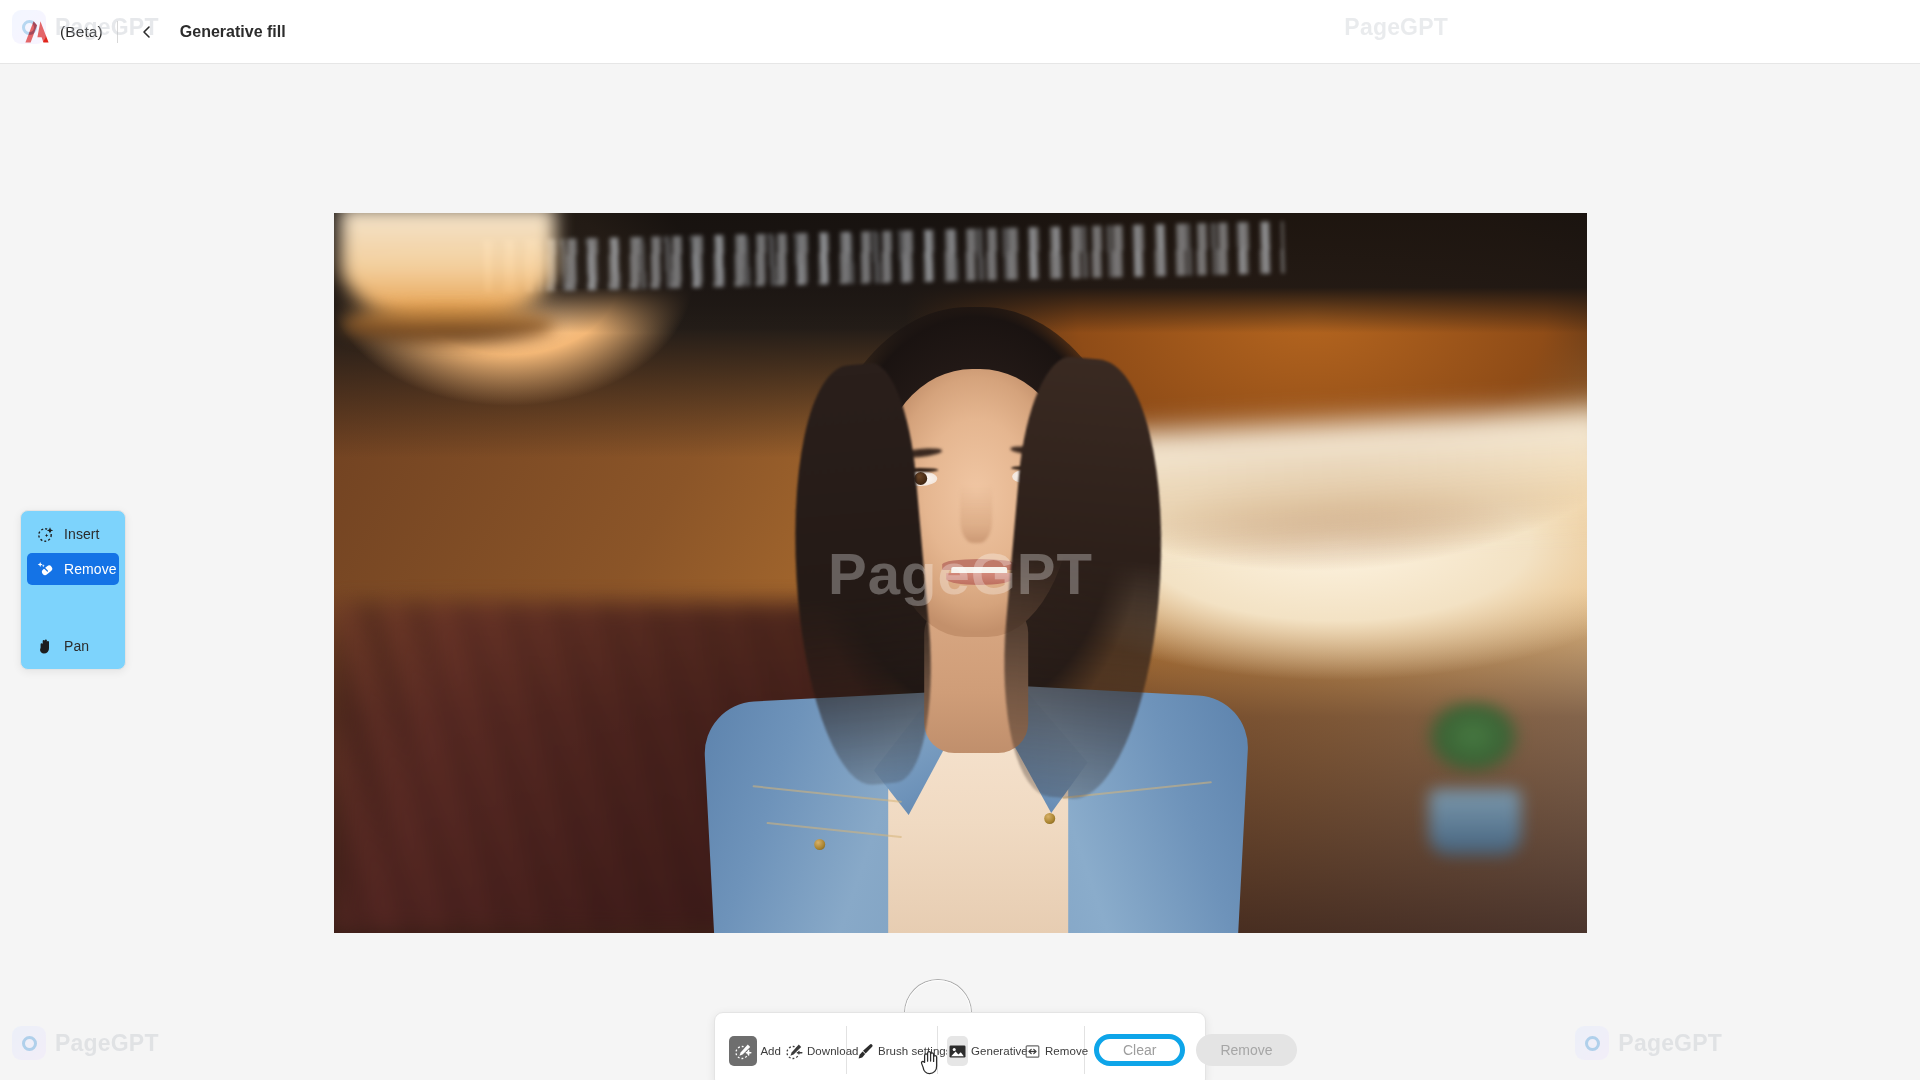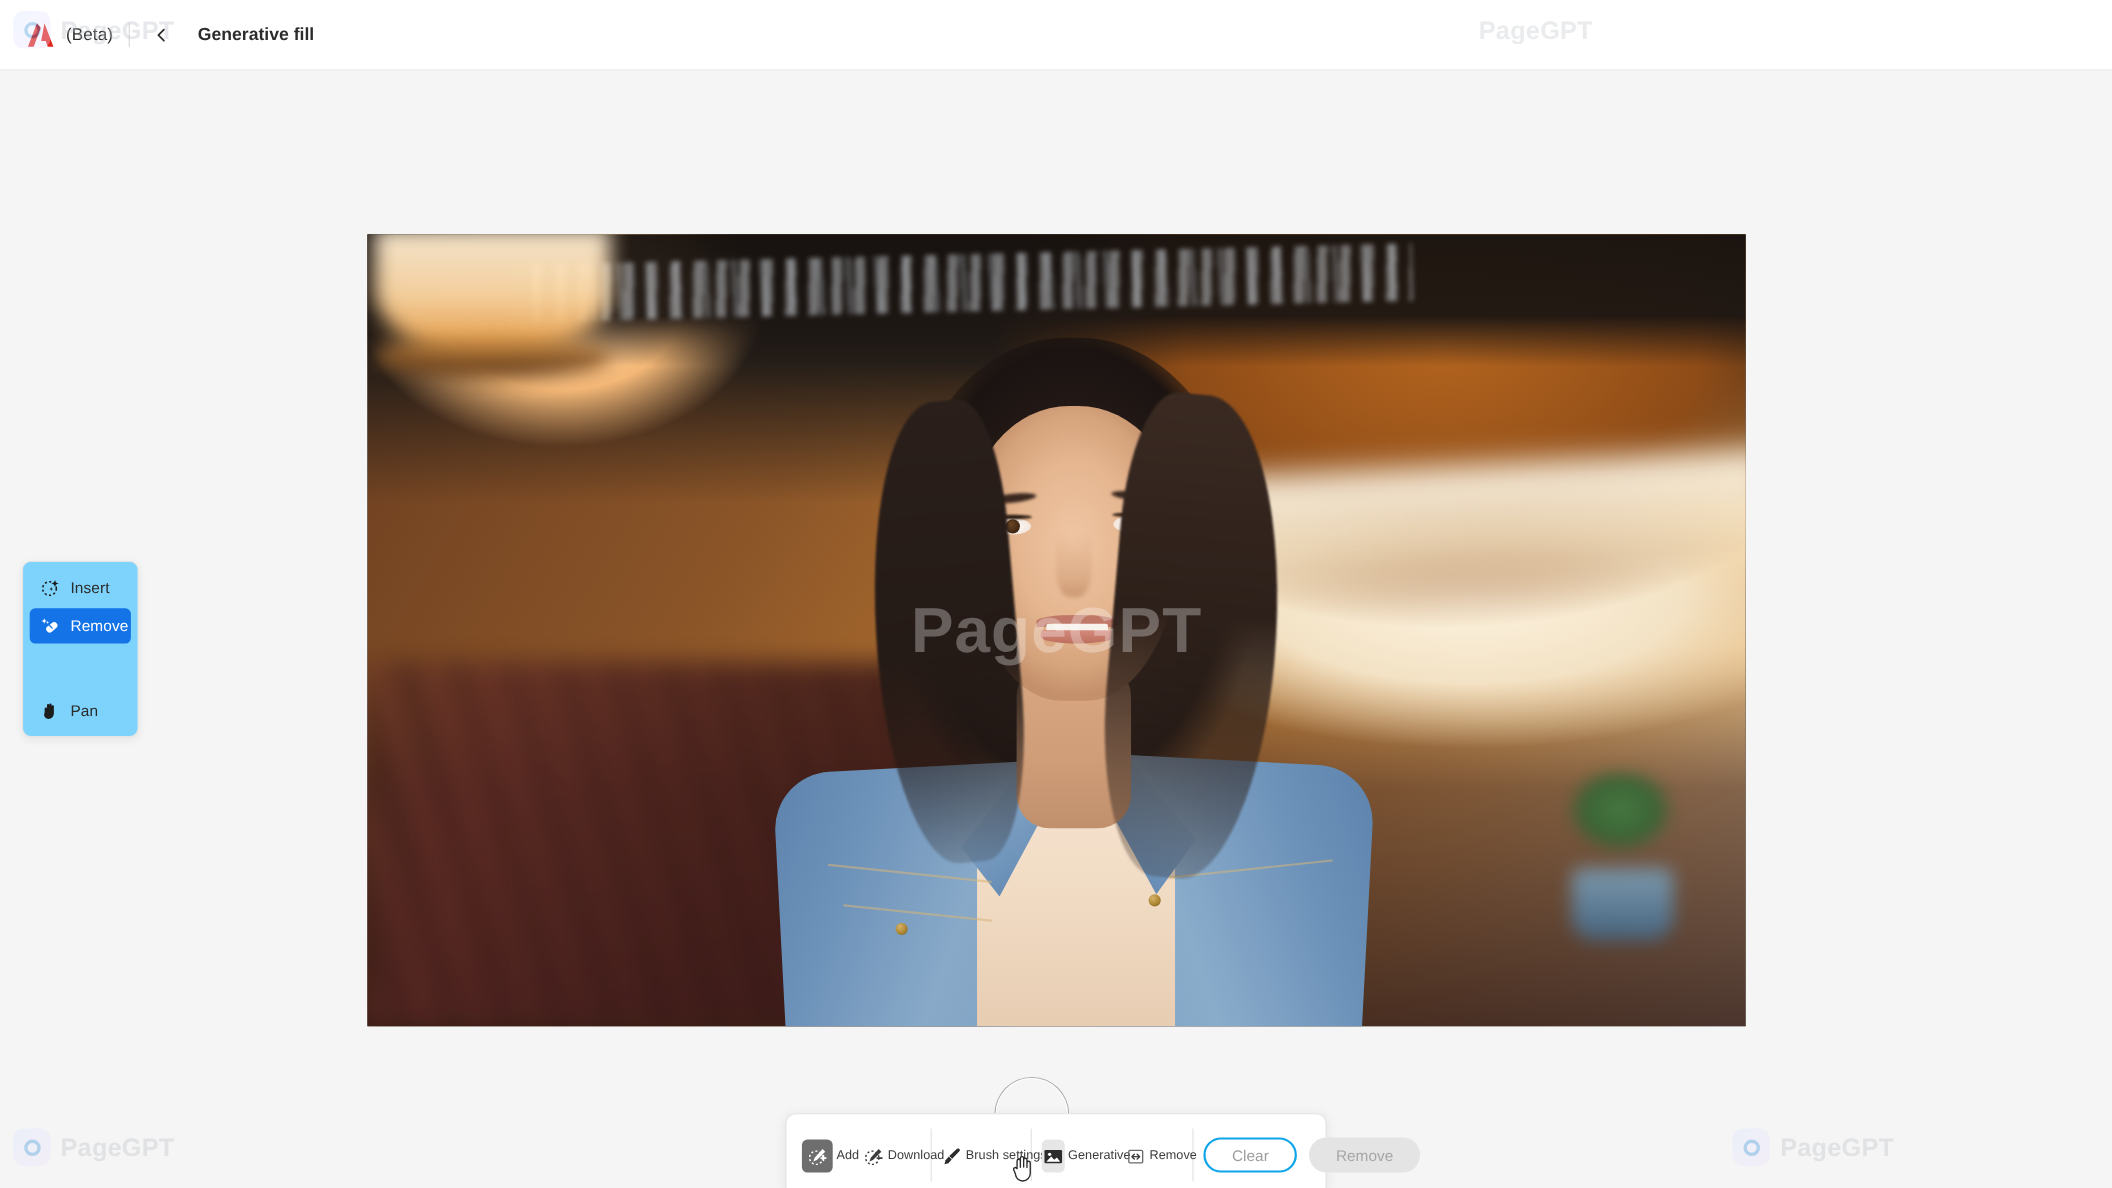--- a/index.html
+++ b/index.html
@@ -555,21 +555,21 @@
     margin-left: auto;
     display: flex;
     align-items: center;
     gap: 11px;
   }
   .btn-clear {
     height: 32px;
     padding: 0 24px;
     border-radius: 16px;
     background: transparent;
-    border: 2px solid #0ea5e9;
+    border: 5px solid #0ea5e9;
     color: #9d9d9d;
     font-size: 14px;
     cursor: default;
     font-family: "Liberation Sans", sans-serif;
     white-space: nowrap;
   }
   .btn-remove {
     height: 32px;
     padding: 0 24px;
     border-radius: 16px;

